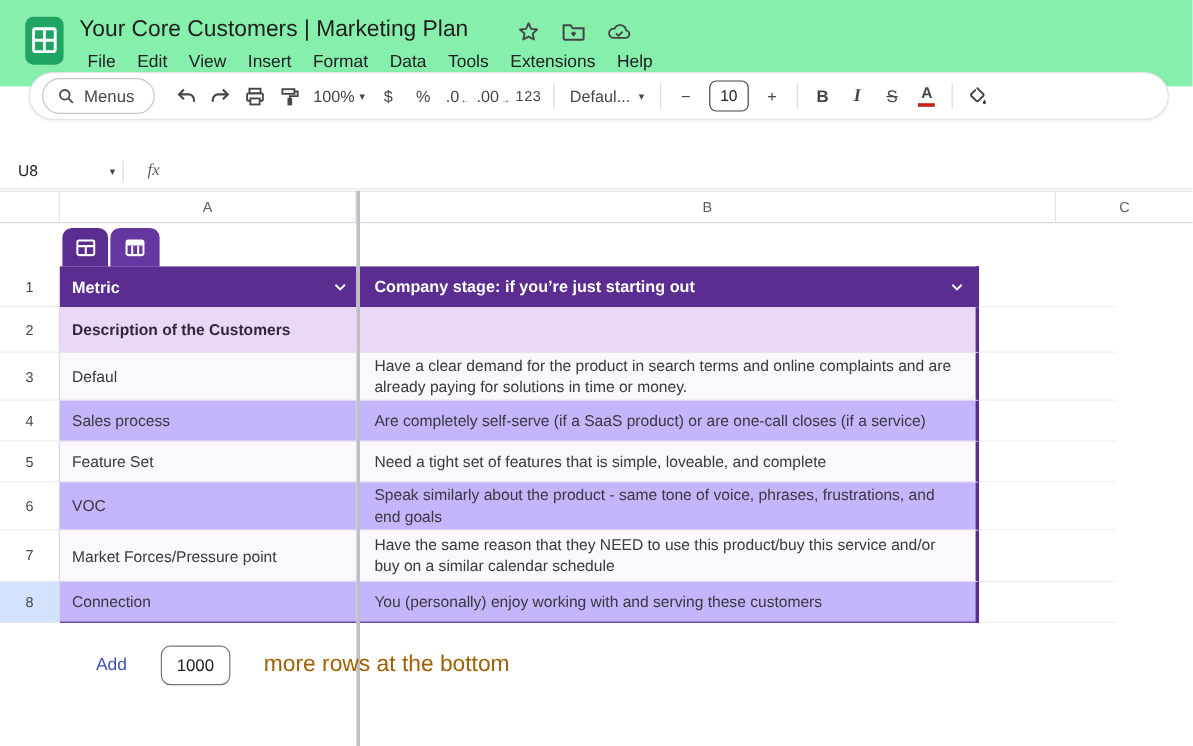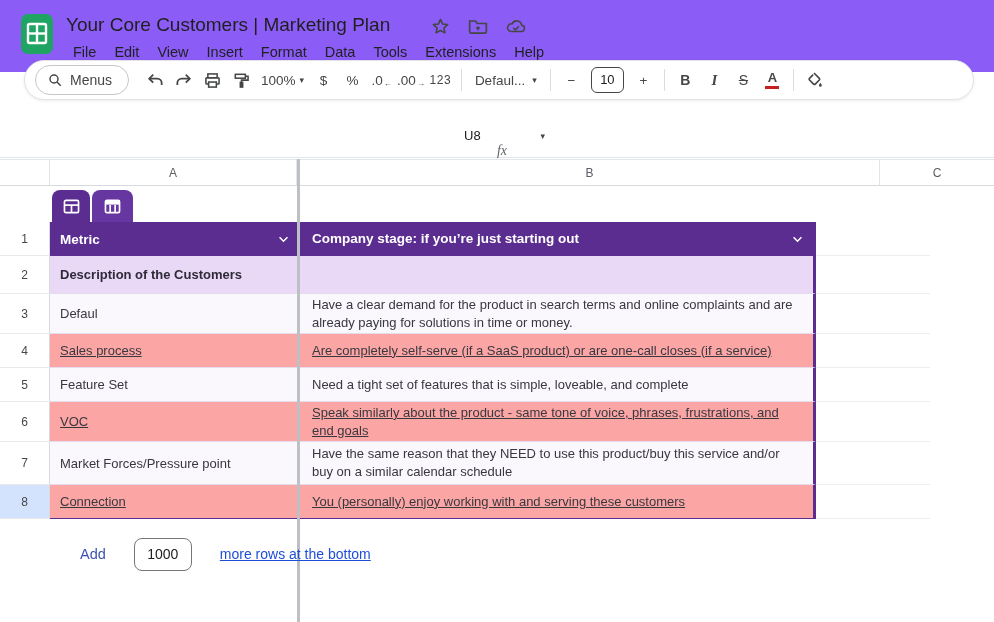--- a/index.html
+++ b/index.html
@@ -1,21 +1,21 @@
 <!DOCTYPE html>
 <html><head>
 <meta charset="utf-8">
 <style>
   * { margin:0; padding:0; box-sizing:border-box; }
   html,body { background:#fff; }
   #app { position:relative; width:994px; height:622px; background:#fff; overflow:hidden;
          font-family:"Liberation Sans", sans-serif; color:#202124; }
 
   
-  .titlebar { position:absolute; top:0; left:0; right:0; height:72px; background:#8b5cf6; }
+  .titlebar { position:absolute; top:0; left:0; right:0; height:72px; background:#86efac; }
   .logo { position:absolute; left:20px; top:13px; width:34px; height:42px; }
   .doc-title { position:absolute; left:66px; top:14px; font-size:19px; font-weight:500; color:#1f1f1f; white-space:nowrap; }
   .title-icons { position:absolute; left:430px; top:16px; display:flex; gap:18px; align-items:center; }
   .ticon { width:20px; height:20px; display:flex; align-items:center; justify-content:center; color:#444746; }
   .menubar { position:absolute; left:64px; top:40px; display:flex; }
   .menu-item { font-size:14.5px; color:#202124; padding:4px 9px; border-radius:6px; cursor:default; }
 
   
   .toolbar { position:absolute; left:24px; right:20px; top:60px; height:40px; background:#fff;
              border:1px solid #e1e3e6; border-radius:21px; box-shadow:0 1px 3px rgba(60,64,67,.10);
@@ -35,21 +35,21 @@
               font-size:13px; line-height:24px; color:#202124; margin:0 4px; }
   .b-bold { font-weight:700; font-size:14px; }
   .b-italic { font-family:"Liberation Serif", serif; font-style:italic; font-weight:600; font-size:15px; }
   .b-strike { text-decoration:line-through; font-size:14px; }
   .b-color { display:flex; flex-direction:column; align-items:center; line-height:1; }
   .b-color .glyphA { font-size:13px; font-weight:600; }
   .b-color .bar { width:14px; height:3px; background:#c5221f; margin-top:2px; }
 
   
   .fbar { position:absolute; left:0; right:0; top:128px; height:30px; display:flex; align-items:center;
-          border-bottom:1px solid #e2e5e9; background:#fff;flex-direction:column; }
+          border-bottom:1px solid #e2e5e9; background:#fff; }
   .namebox { width:96px; padding-left:15px; font-size:13px; color:#202124; display:flex; align-items:center; justify-content:space-between; }
   .fdiv { width:1px; height:18px; background:#dadce0; margin:0 10px 0 6px; }
   .fx { font-family:"Liberation Serif", serif; font-style:italic; color:#5f6368; font-size:14px; margin-left:10px; }
 
   
   .colheaders { position:absolute; top:159px; left:0; right:0; height:27px; display:flex;
                 border-top:1px solid #e2e5e9; border-bottom:1px solid #d7dade; background:#fff;
                 font-size:12px; color:#5b5e62; }
   .chcell { border-right:1px solid #e2e5e9; display:flex; align-items:center; justify-content:center; }
   .ch-corner { width:50px; }
@@ -72,34 +72,34 @@
         color:#38383f; border-bottom:1px solid #e5dcf0;gap:48px; }
   .gapcol { width:3px; }
   .cb { width:516px; border-right:3px solid #5b2d90; padding:2px 10px 2px 12px; display:flex;
         align-items:center; font-size:13px; color:#38383f; border-bottom:1px solid #e5dcf0; line-height:1.35; }
   .cc { width:114px; background:#fff; border-bottom:1px solid #eceef1; }
 
   .hrow .ca, .hrow .cb { background:#5b2d90; color:#fff; font-weight:bold; font-size:13.5px;
                          justify-content:space-between; border-bottom:none; }
   .band-strong { background:#e9d8f6; }
   .band-lite   { background:#faf7fd; }
-  .band-mid    { background:#fca5a5;text-decoration:underline; }
+  .band-mid    { background:#c4b5fd; }
   .bold-label  { font-weight:bold; color:#2f2a38; }
   .row-last .ca, .row-last .cb { border-bottom:1px solid #5b2d90; }
   .rn-active { background:#d3e3fd; }
 
   .freeze-line { position:absolute; left:297px; top:159px; bottom:0; width:3px; background:#bdc1c6; }
 
   
   .addbar { position:absolute; top:533px; left:0; height:42px; display:flex; align-items:center;
             gap:28px; padding-left:80px; background:transparent;justify-content:space-between; }
   .add-link { color:#3f51b5; font-size:14.5px; cursor:pointer; }
   .rows-input { width:58px; height:33px; border:1px solid #747775; border-radius:8px; text-align:center;
                 font-size:14px; color:#202124; font-family:"Liberation Sans", sans-serif; background:#fff; }
-  .add-suffix { font-size:14px; color:#1d4ed8;text-decoration:underline; }
+  .add-suffix { font-size:19px; color:#a16207; }
 
   svg { display:block; }
 </style>
 </head>
 <body>
 
 <div id="app">
 
   <div class="titlebar">
     <div class="logo">

